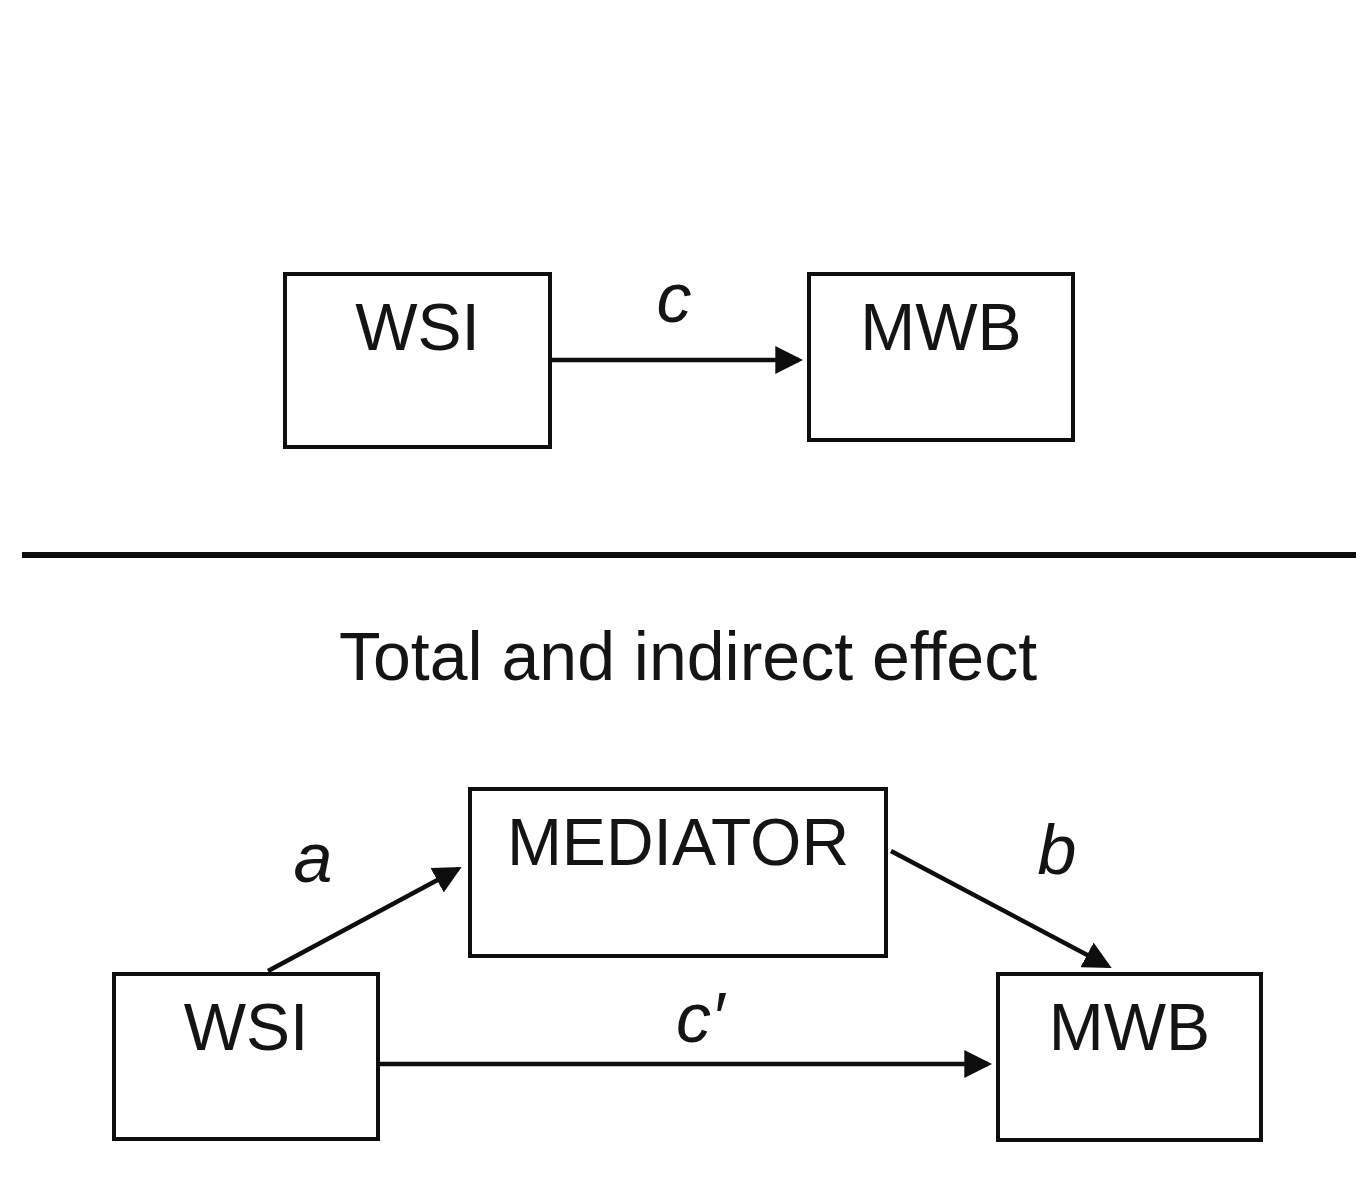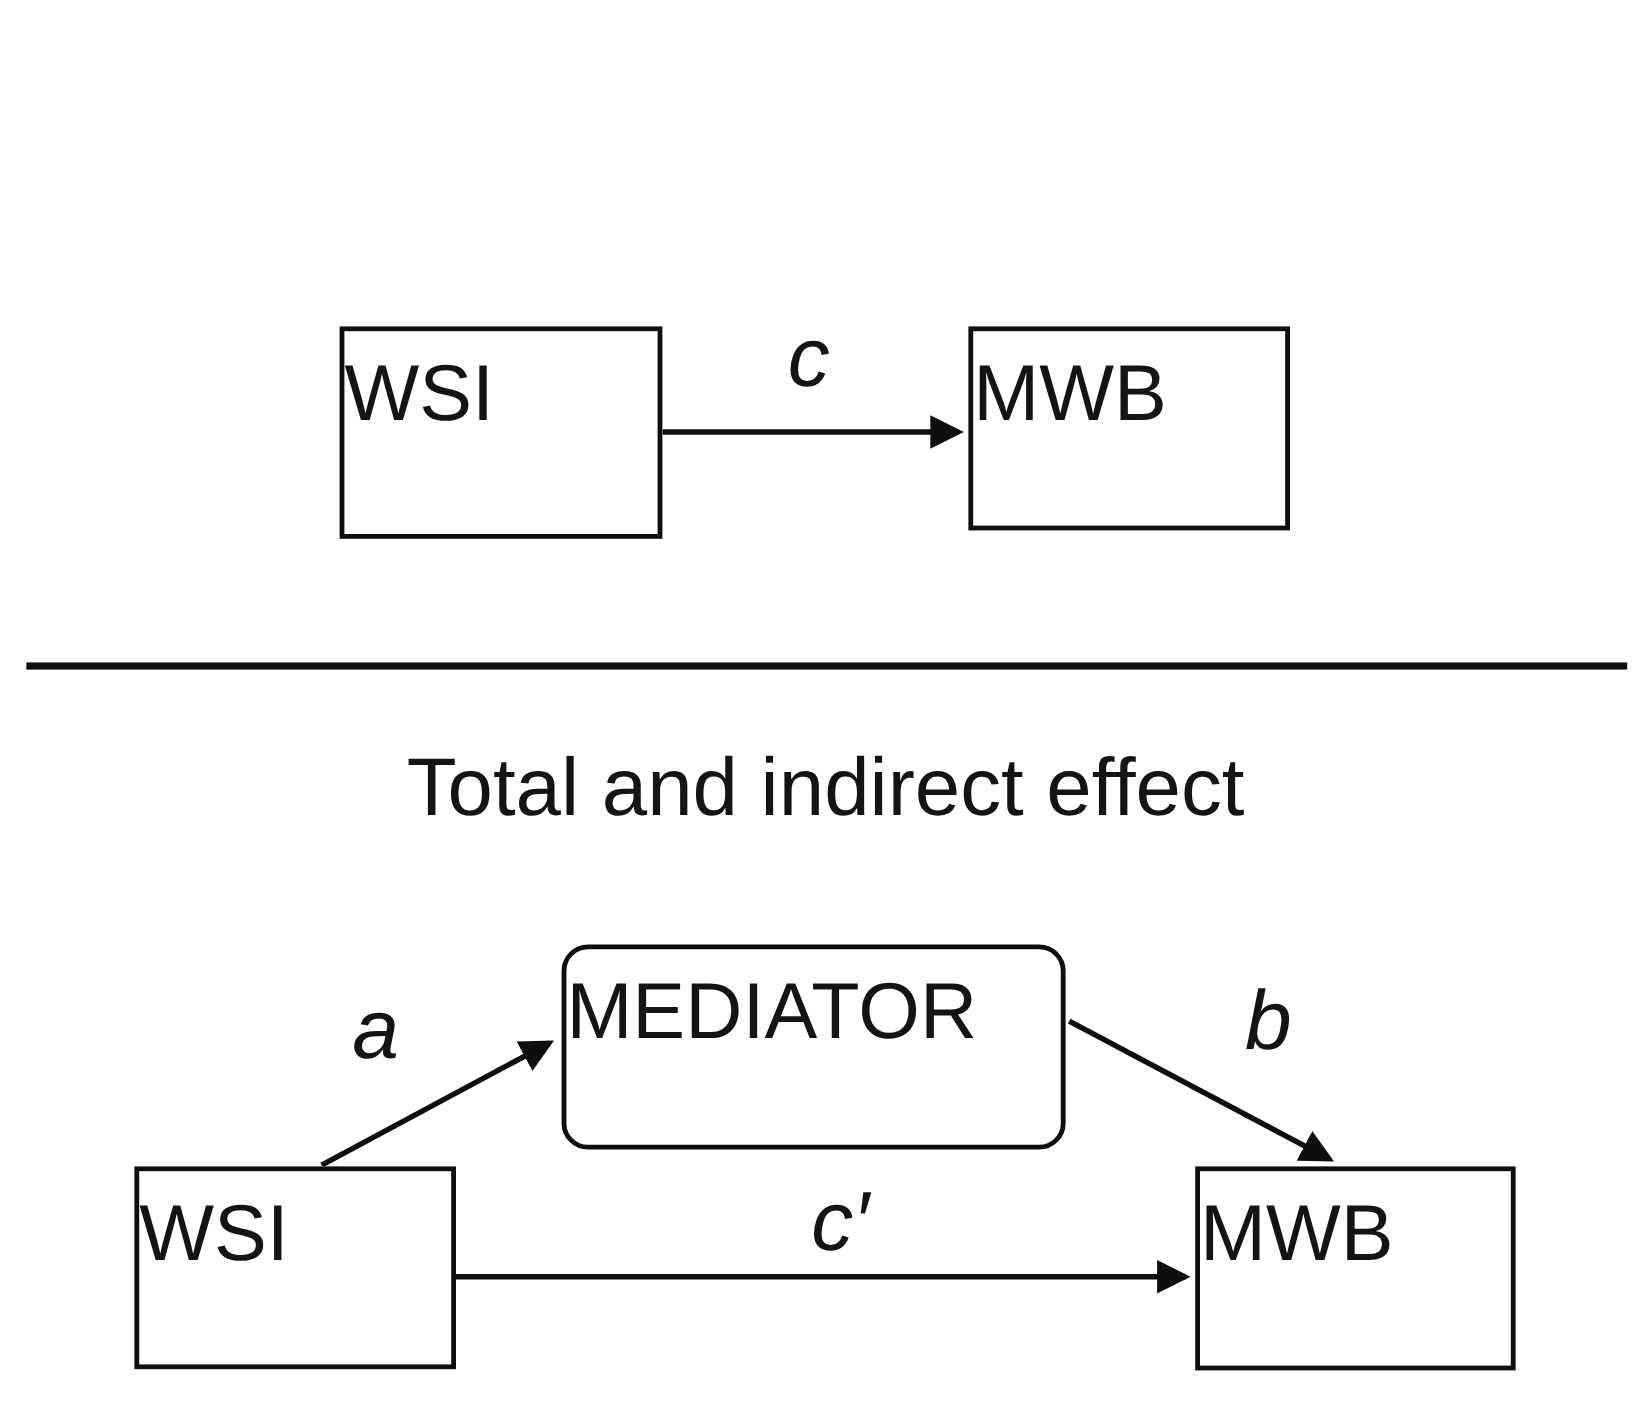--- a/index.html
+++ b/index.html
@@ -23,20 +23,21 @@
     line-height: 1;
     white-space: nowrap;
     color: #141414;
   }
   .node {
     position: absolute;
     box-sizing: border-box;
     border: 4px solid #0e0e0e;
     background: #ffffff;
     display: flex;
+    justify-content: center;
     align-items: flex-start;
   }
   .node .node-label {
     font-size: 66px;
     line-height: 1;
     margin-top: 18px;
     white-space: nowrap;
     color: #141414;
   }
   .path-label {
@@ -89,21 +90,21 @@
   <div class="node" style="left:807px; top:272px; width:268px; height:170px;">
     <span class="node-label">MWB</span>
   </div>
 
   <div class="path-label" style="left:674px; top:298px;">c</div>
 
   <div class="divider"></div>
 
   <div class="panel-title" style="left:688px; top:622px;">Total and indirect effect</div>
 
-  <div class="node" style="left:468px; top:787px; width:420px; height:171px;border-radius:22px;">
+  <div class="node" style="left:468px; top:787px; width:420px; height:171px;">
     <span class="node-label">MEDIATOR</span>
   </div>
 
   <div class="node" style="left:112px; top:972px; width:268px; height:169px;">
     <span class="node-label">WSI</span>
   </div>
 
   <div class="node" style="left:996px; top:972px; width:267px; height:170px;">
     <span class="node-label">MWB</span>
   </div>

